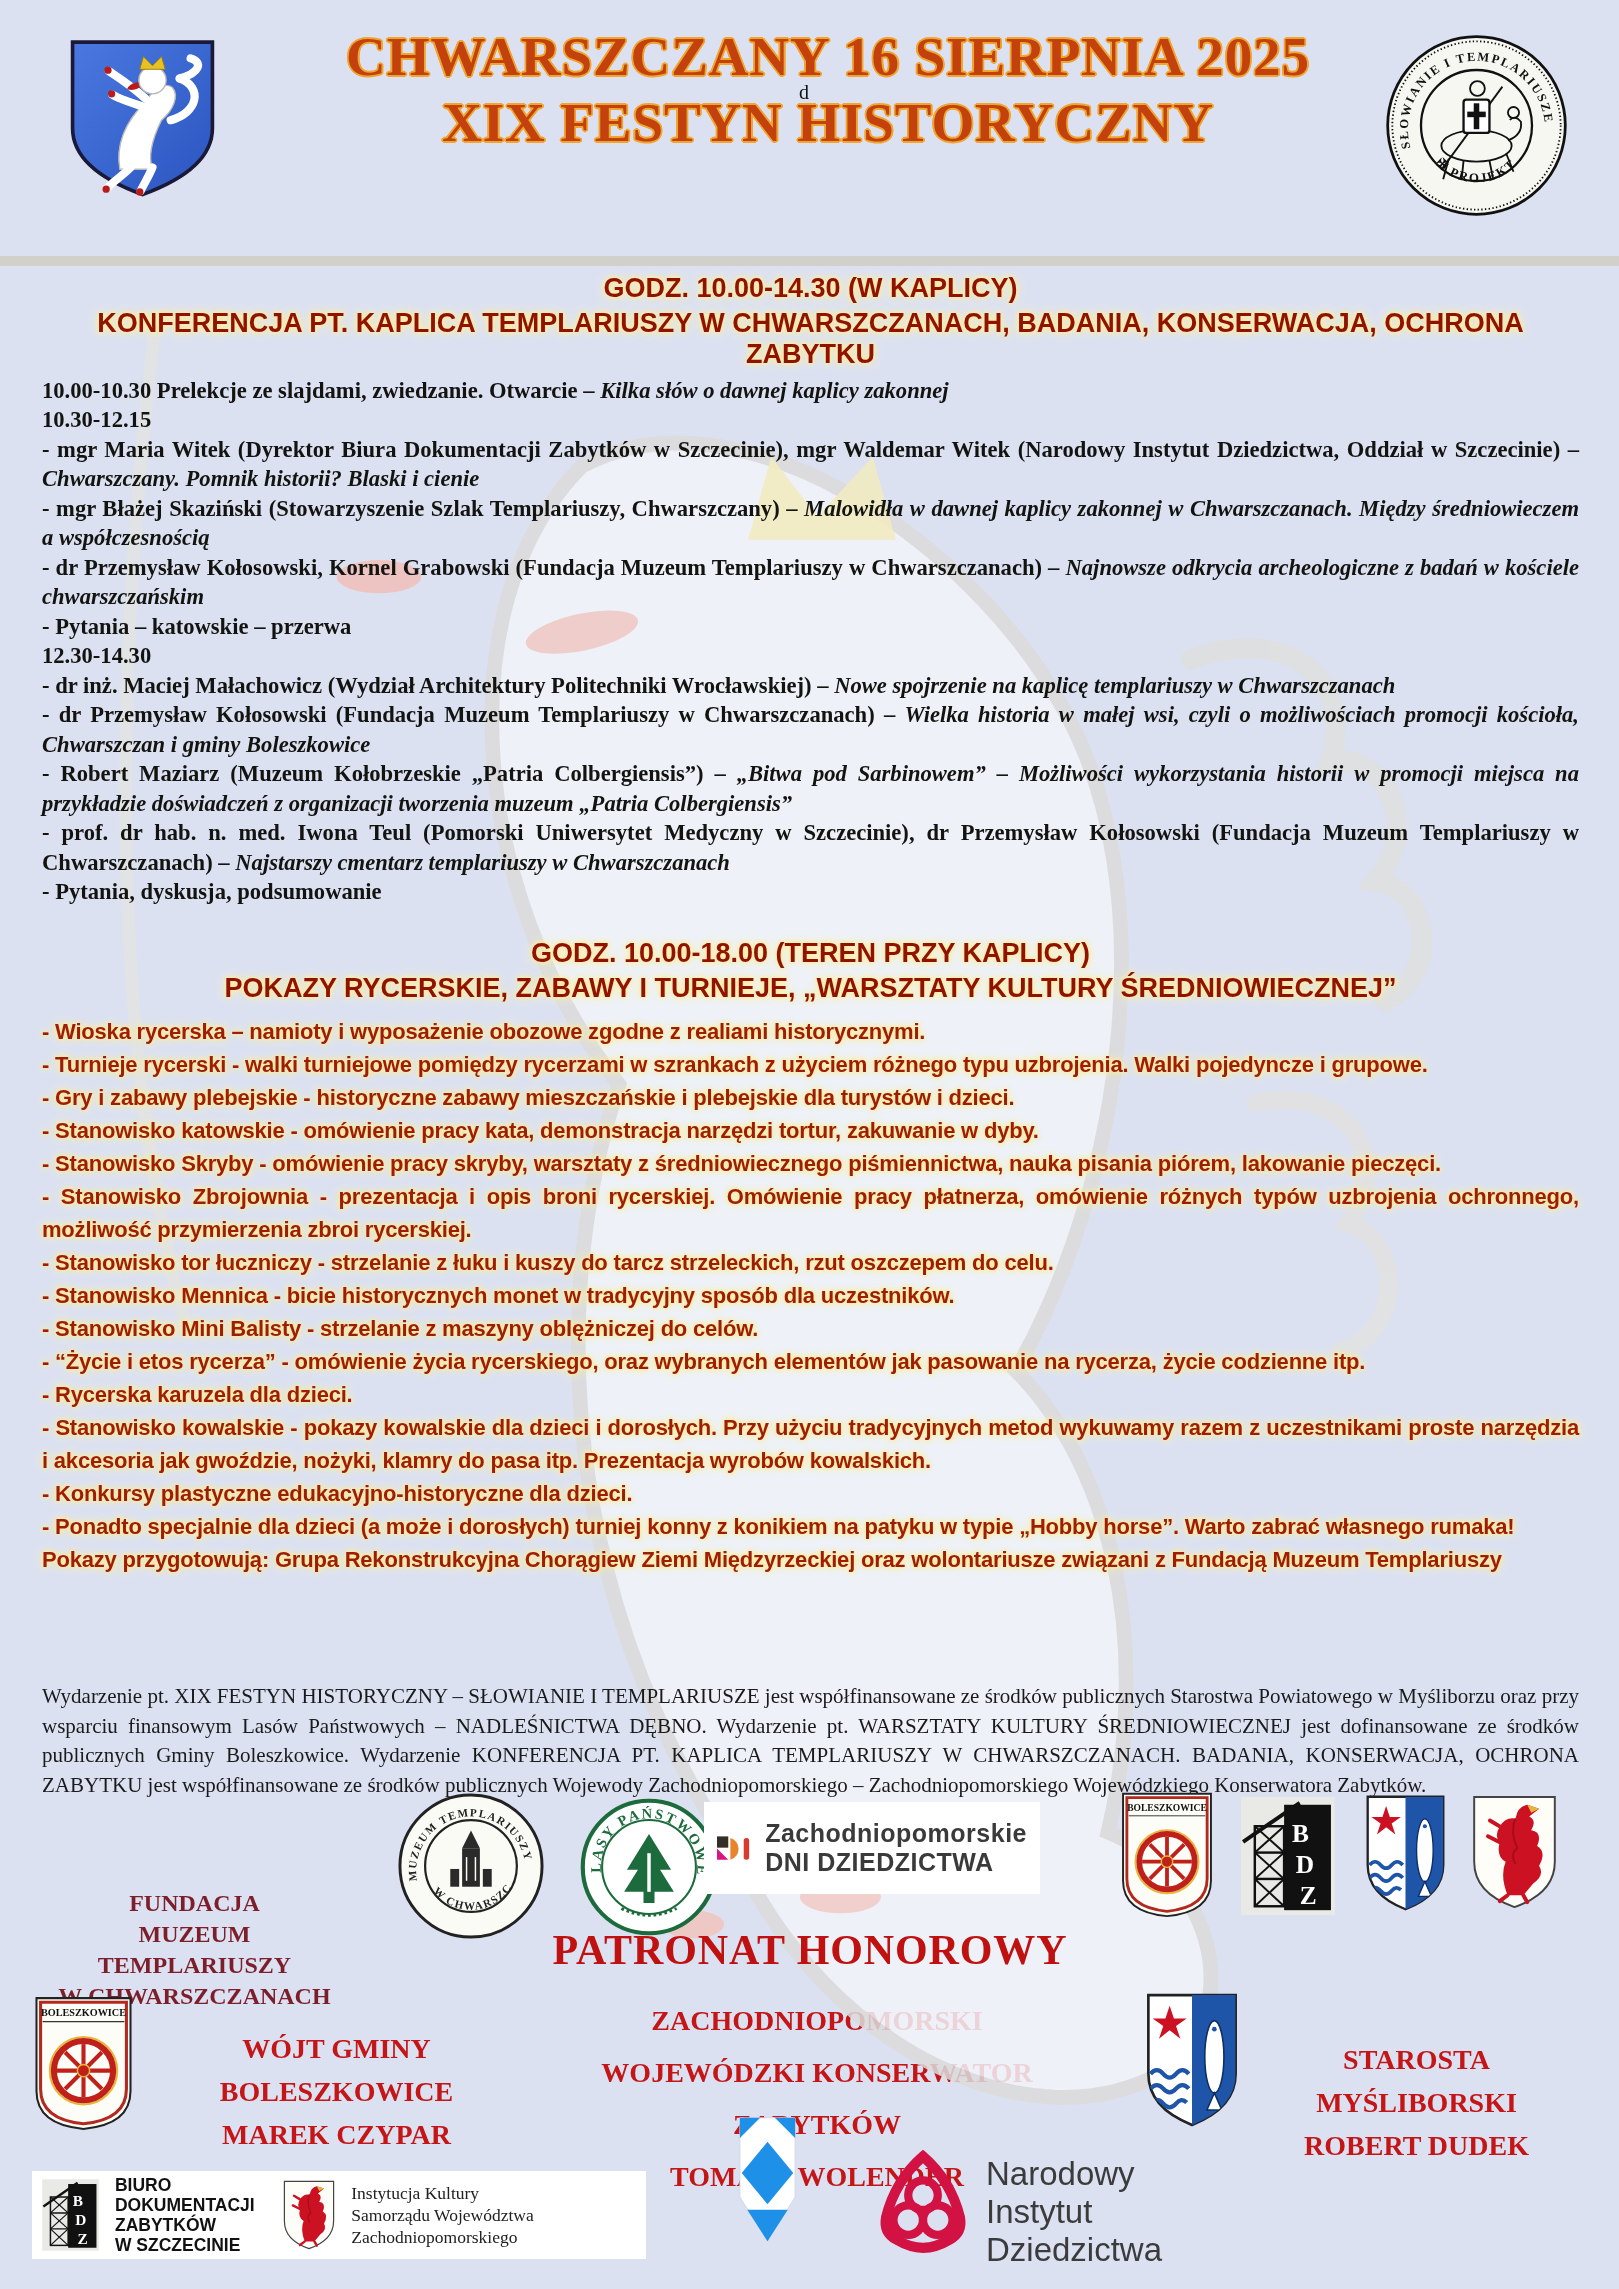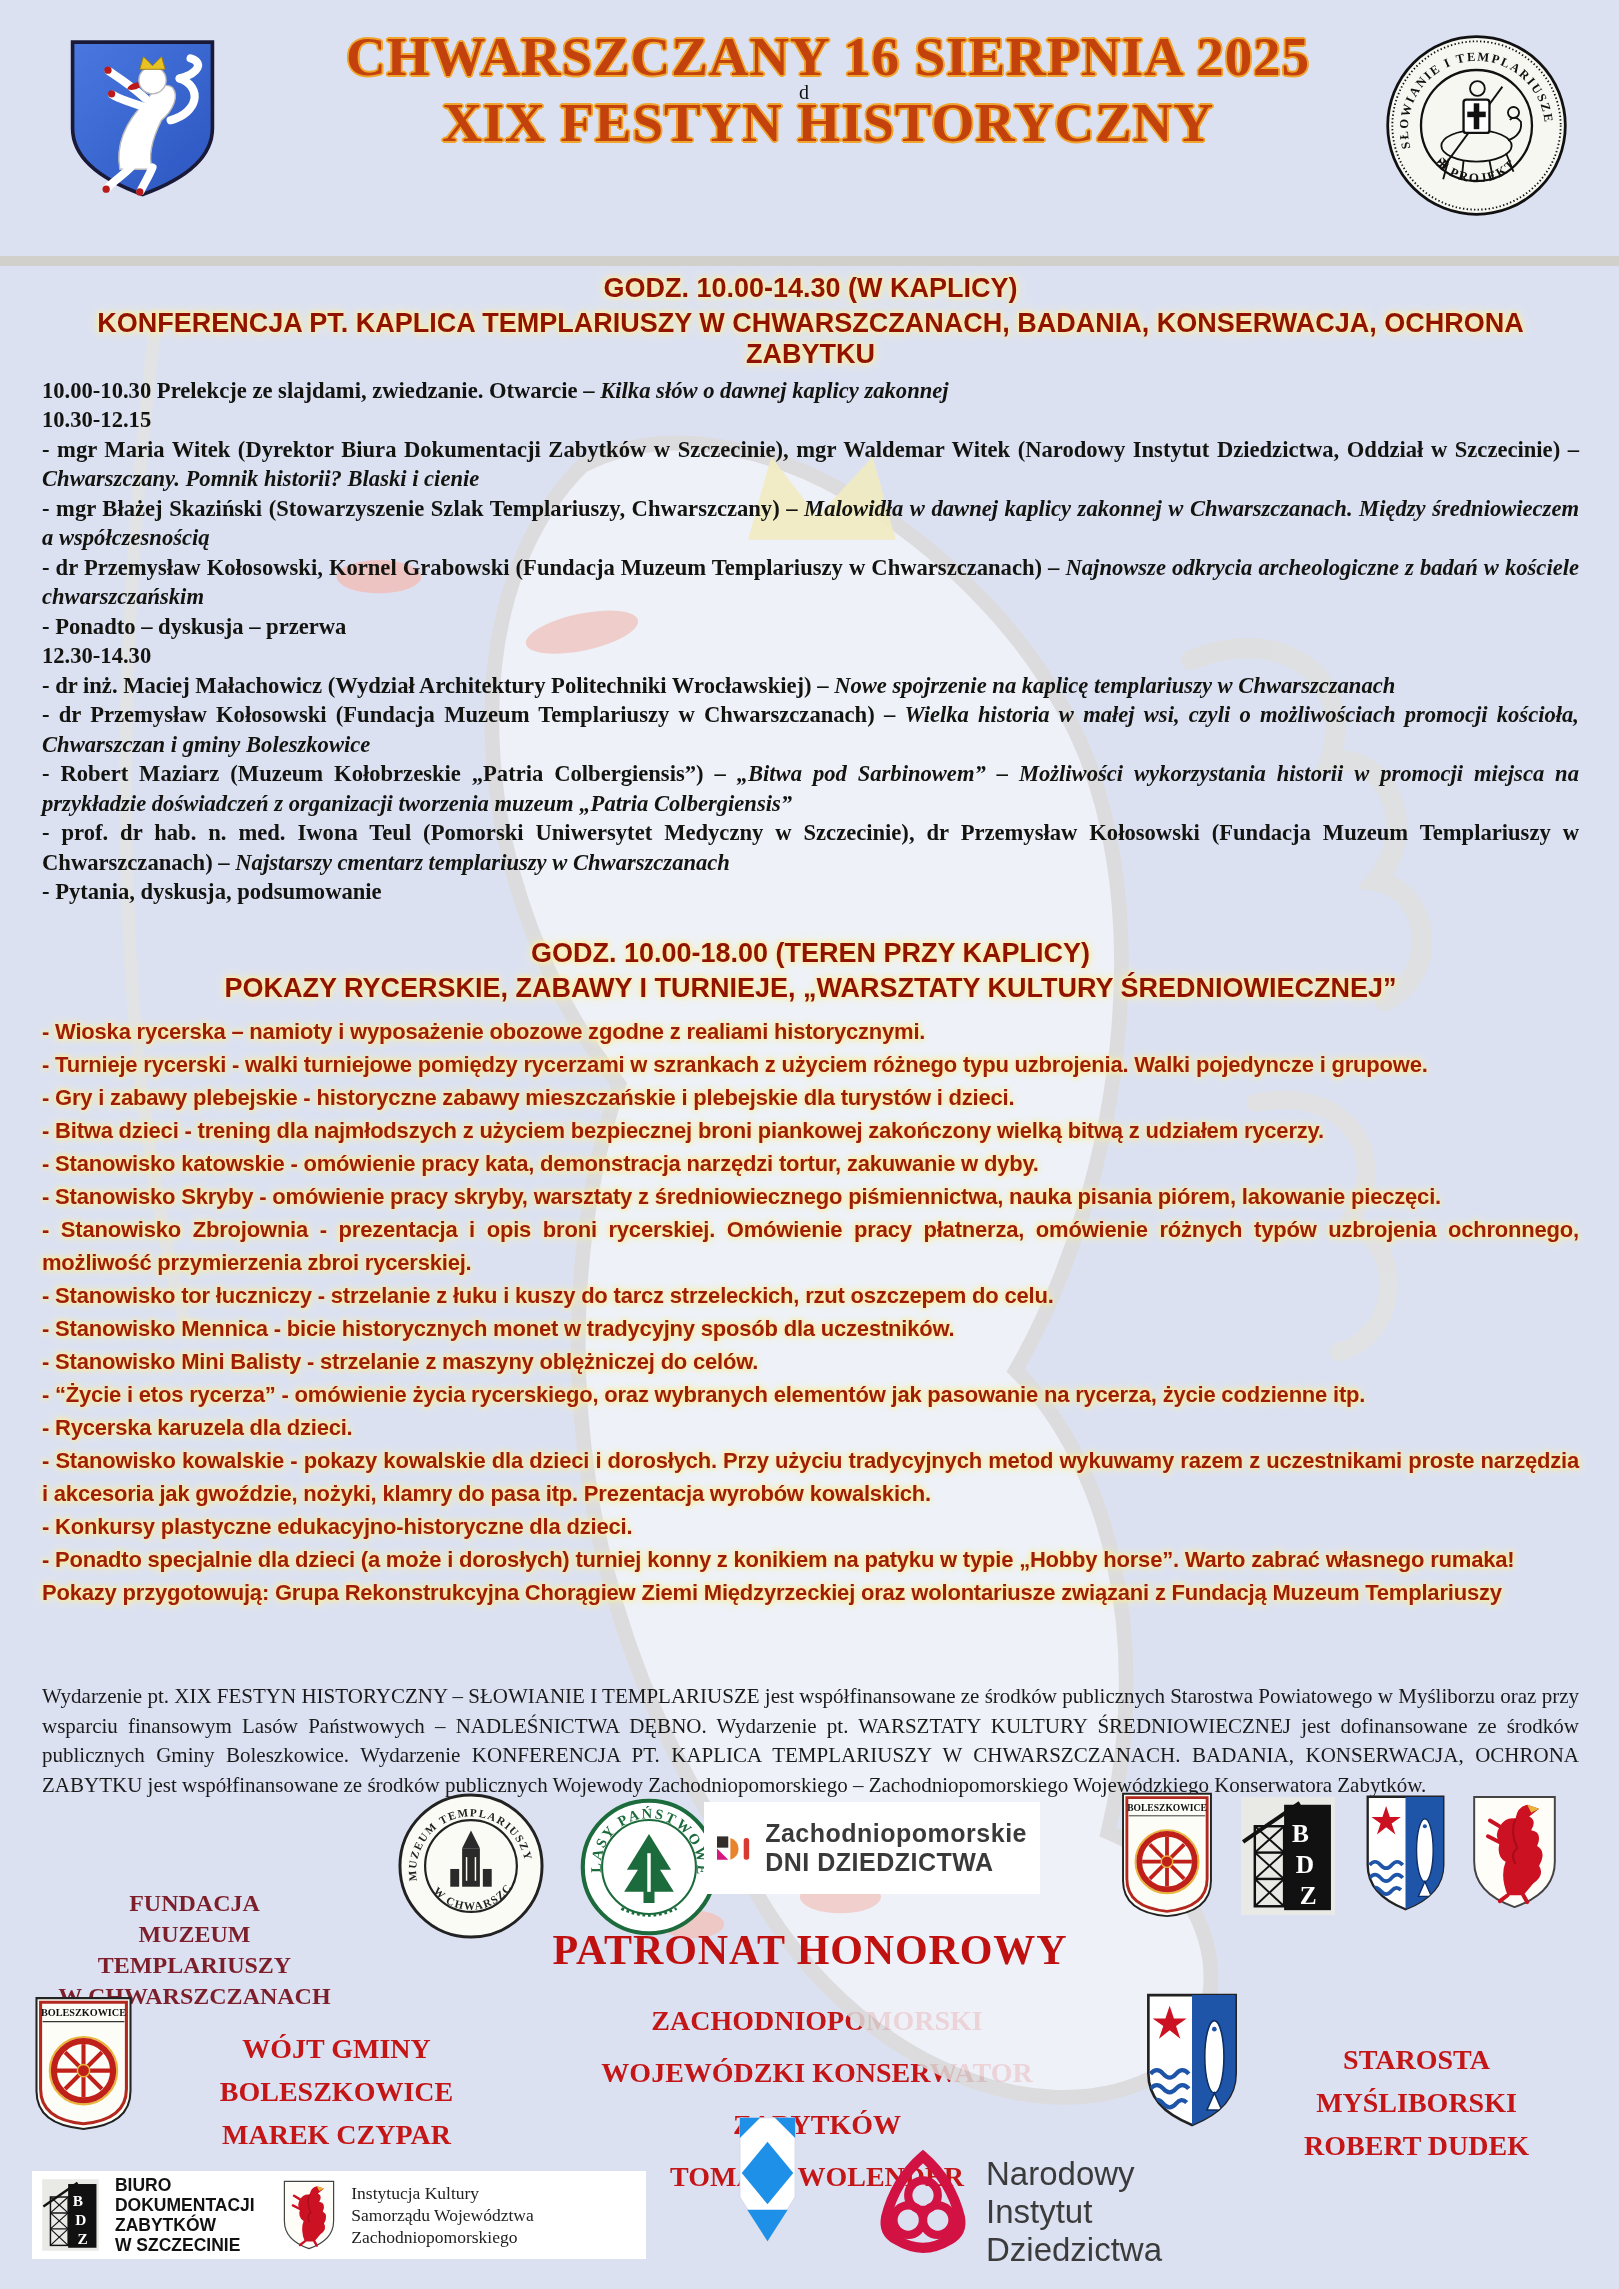--- a/index.html
+++ b/index.html
@@ -214,38 +214,37 @@
 
   <div class="abs conf-wrap">
     <p class="sec-head">GODZ. 10.00-14.30 (W KAPLICY)</p>
     <p class="sec-head">KONFERENCJA PT. KAPLICA TEMPLARIUSZY W CHWARSZCZANACH, BADANIA, KONSERWACJA, OCHRONA ZABYTKU</p>
     <div class="conf-list">
         <p class="conf-item"><span>10.00-10.30 Prelekcje ze slajdami, zwiedzanie. Otwarcie – </span><span class="it">Kilka słów o dawnej kaplicy zakonnej</span></p>
         <p class="conf-item"><span>10.30-12.15</span></p>
         <p class="conf-item"><span>- mgr Maria Witek (Dyrektor Biura Dokumentacji Zabytków w Szczecinie), mgr Waldemar Witek (Narodowy Instytut Dziedzictwa, Oddział w Szczecinie) – </span><span class="it">Chwarszczany. Pomnik historii? Blaski i cienie</span></p>
         <p class="conf-item"><span>- mgr Błażej Skaziński (Stowarzyszenie Szlak Templariuszy, Chwarszczany) – </span><span class="it">Malowidła w dawnej kaplicy zakonnej w Chwarszczanach. Między średniowieczem a współczesnością</span></p>
         <p class="conf-item"><span>- dr Przemysław Kołosowski, Kornel Grabowski (Fundacja Muzeum Templariuszy w Chwarszczanach) – </span><span class="it">Najnowsze odkrycia archeologiczne z badań w kościele chwarszczańskim</span></p>
-        <p class="conf-item"><span>- Ponadto – dyskusja – przerwa</span></p>
+        <p class="conf-item"><span>- Pytania – katowskie – przerwa</span></p>
         <p class="conf-item"><span>12.30-14.30</span></p>
         <p class="conf-item"><span>- dr inż. Maciej Małachowicz (Wydział Architektury Politechniki Wrocławskiej) – </span><span class="it">Nowe spojrzenie na kaplicę templariuszy w Chwarszczanach</span></p>
         <p class="conf-item"><span>- dr Przemysław Kołosowski (Fundacja Muzeum Templariuszy w Chwarszczanach) – </span><span class="it">Wielka historia w małej wsi, czyli o możliwościach promocji kościoła, Chwarszczan i gminy Boleszkowice</span></p>
         <p class="conf-item"><span>- Robert Maziarz (Muzeum Kołobrzeskie „Patria Colbergiensis”) – </span><span class="it">„Bitwa pod Sarbinowem” – Możliwości wykorzystania historii w promocji miejsca na przykładzie doświadczeń z organizacji tworzenia muzeum „Patria Colbergiensis”</span></p>
         <p class="conf-item"><span>- prof. dr hab. n. med. Iwona Teul (Pomorski Uniwersytet Medyczny w Szczecinie), dr Przemysław Kołosowski (Fundacja Muzeum Templariuszy w Chwarszczanach) – </span><span class="it">Najstarszy cmentarz templariuszy w Chwarszczanach</span></p>
         <p class="conf-item"><span>- Pytania, dyskusja, podsumowanie</span></p>
       </div>
   </div>
 
   <div class="abs shows-wrap">
     <p class="sec-head">GODZ. 10.00-18.00 (TEREN PRZY KAPLICY)</p>
     <p class="sec-head">POKAZY RYCERSKIE, ZABAWY I TURNIEJE, „WARSZTATY KULTURY ŚREDNIOWIECZNEJ”</p>
     <div class="shows-list">
         <p class="show-item">- Wioska rycerska – namioty i wyposażenie obozowe zgodne z realiami historycznymi.</p>
         <p class="show-item">- Turnieje rycerski - walki turniejowe pomiędzy rycerzami w szrankach z użyciem różnego typu uzbrojenia. Walki pojedyncze i grupowe.</p>
         <p class="show-item">- Gry i zabawy plebejskie - historyczne zabawy mieszczańskie i plebejskie dla turystów i dzieci.</p>
-        <p class="show-item">- Bitwa dzieci - trening dla najmłodszych z użyciem bezpiecznej broni piankowej zakończony wielką bitwą z udziałem rycerzy.</p>
         <p class="show-item">- Stanowisko katowskie - omówienie pracy kata, demonstracja narzędzi tortur, zakuwanie w dyby.</p>
         <p class="show-item">- Stanowisko Skryby - omówienie pracy skryby, warsztaty z średniowiecznego piśmiennictwa, nauka pisania piórem, lakowanie pieczęci.</p>
         <p class="show-item">- Stanowisko Zbrojownia - prezentacja i opis broni rycerskiej. Omówienie pracy płatnerza, omówienie różnych typów uzbrojenia ochronnego, możliwość przymierzenia zbroi rycerskiej.</p>
         <p class="show-item">- Stanowisko tor łuczniczy - strzelanie z łuku i kuszy do tarcz strzeleckich, rzut oszczepem do celu.</p>
         <p class="show-item">- Stanowisko Mennica - bicie historycznych monet w tradycyjny sposób dla uczestników.</p>
         <p class="show-item">- Stanowisko Mini Balisty - strzelanie z maszyny oblężniczej do celów.</p>
         <p class="show-item">- “Życie i etos rycerza” - omówienie życia rycerskiego, oraz wybranych elementów jak pasowanie na rycerza, życie codzienne itp.</p>
         <p class="show-item">- Rycerska karuzela dla dzieci.</p>
         <p class="show-item">- Stanowisko kowalskie - pokazy kowalskie dla dzieci i dorosłych. Przy użyciu tradycyjnych metod wykuwamy razem z uczestnikami proste narzędzia i akcesoria jak gwoździe, nożyki, klamry do pasa itp. Prezentacja wyrobów kowalskich.</p>
         <p class="show-item">- Konkursy plastyczne edukacyjno-historyczne dla dzieci.</p>

